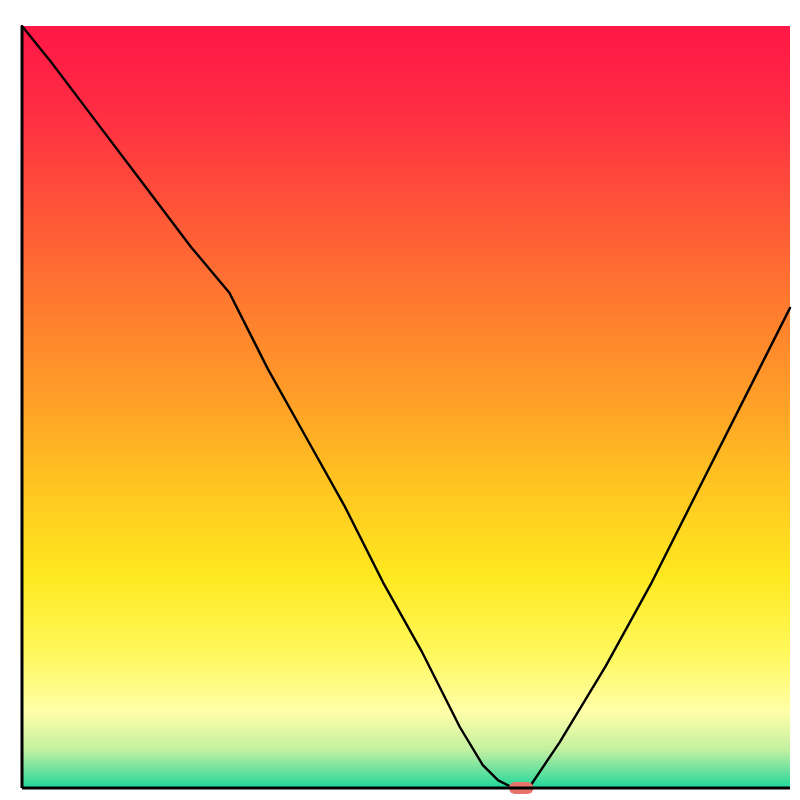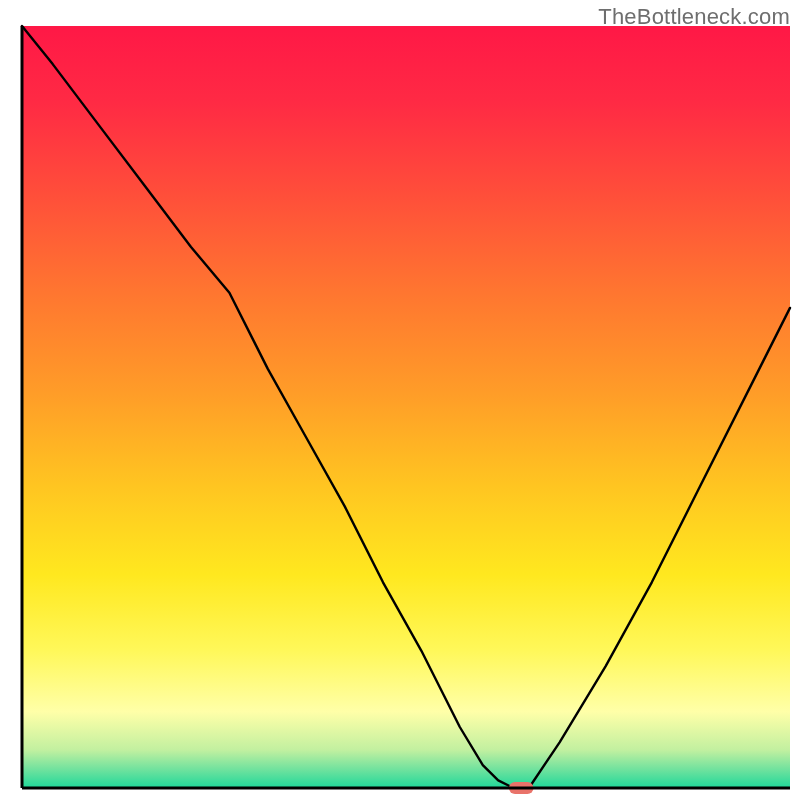--- a/index.html
+++ b/index.html
@@ -26,21 +26,20 @@
     z-index: 10;
   }
   svg {
     display: block;
   }
 </style>
 </head>
 <body>
 
 <div class="chart-container">
-  <div class="watermark">TheBottleneck.com</div>
   <svg id="chart-svg" width="800" height="800" viewBox="0 0 800 800">
     <defs>
       <linearGradient id="bg-grad" x1="0" y1="0" x2="0" y2="1">
           <stop offset="0.00%" stop-color="#ff1846"></stop>
           <stop offset="10.00%" stop-color="#ff2a44"></stop>
           <stop offset="22.00%" stop-color="#ff4e3a"></stop>
           <stop offset="35.00%" stop-color="#ff7630"></stop>
           <stop offset="48.00%" stop-color="#ff9c28"></stop>
           <stop offset="60.00%" stop-color="#ffc421"></stop>
           <stop offset="72.00%" stop-color="#ffe81f"></stop>

